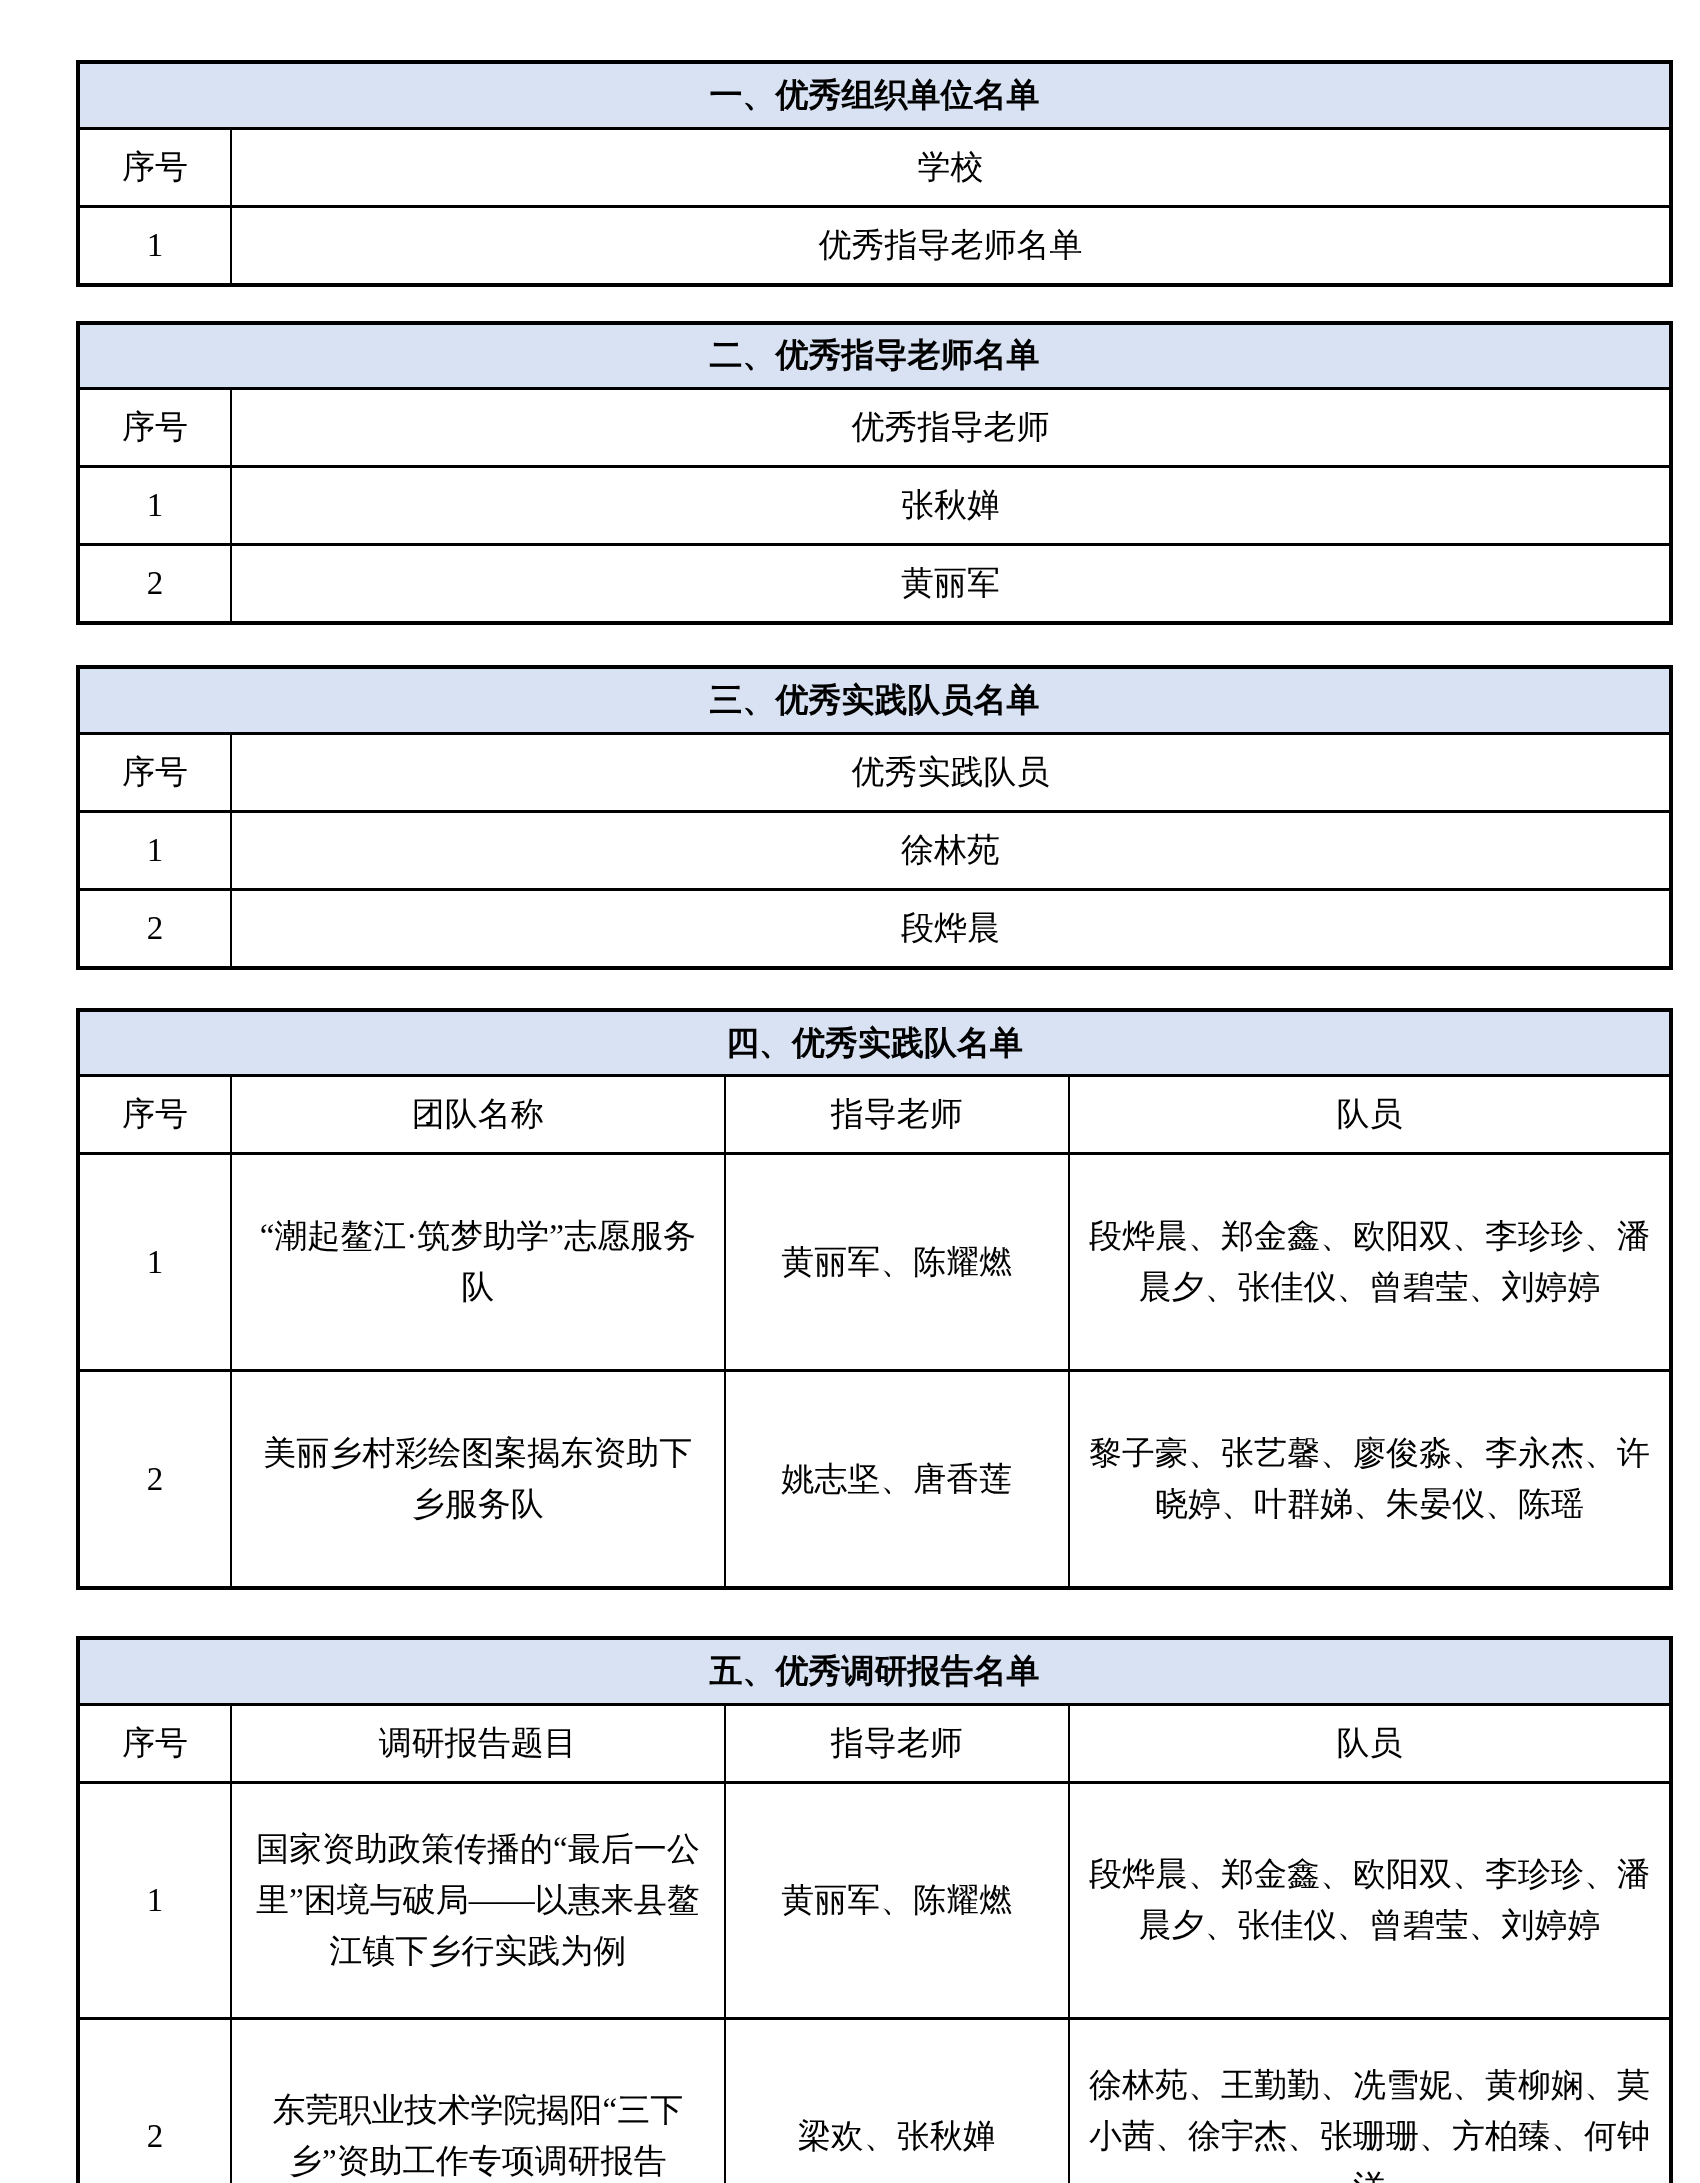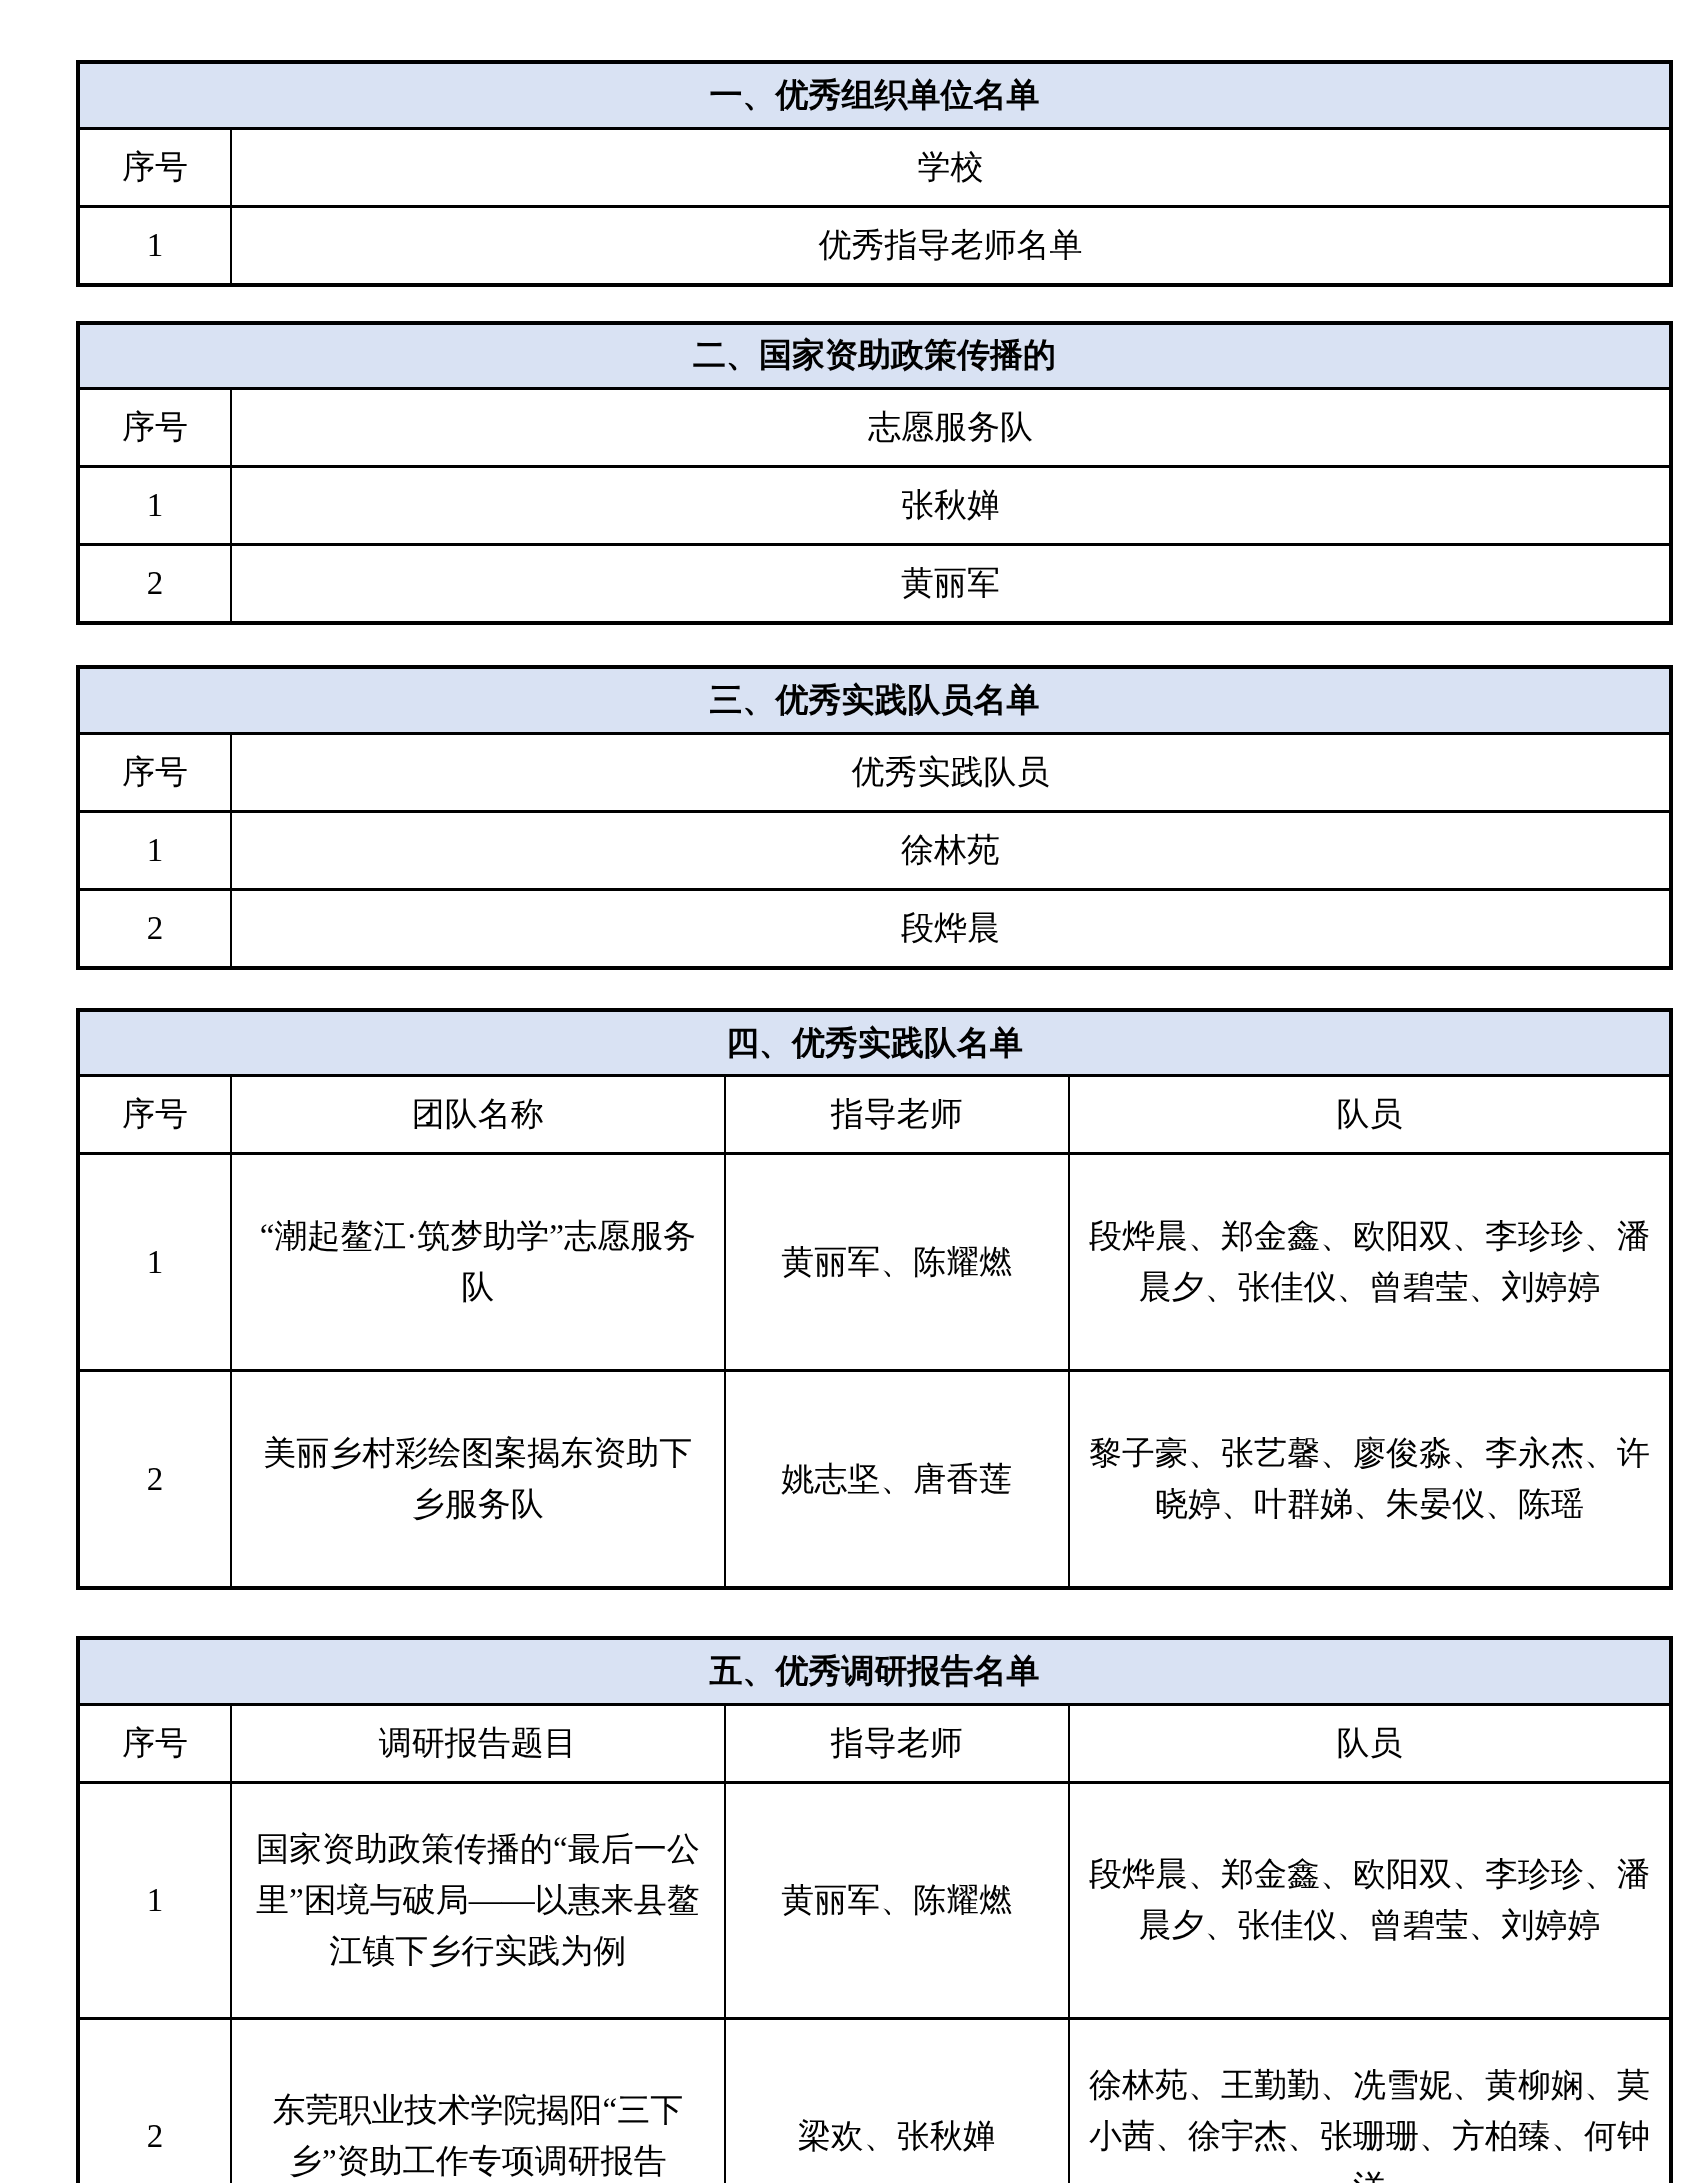--- a/index.html
+++ b/index.html
@@ -82,25 +82,25 @@
     </tbody>
   </table>
 
   <table class="award-table t2">
     <colgroup>
         <col class="c-seq">
         <col>
       </colgroup>
     <tbody>
       <tr class="title-row">
-        <td colspan="2">二、国家资助政策传播的</td>
-      </tr>
-      <tr class="head-row">
-        <td>序号</td>
-        <td>志愿服务队</td>
+        <td colspan="2">二、优秀指导老师名单</td>
+      </tr>
+      <tr class="head-row">
+        <td>序号</td>
+        <td>优秀指导老师</td>
       </tr>
       <tr class="data-row">
         <td>1</td>
         <td>张秋婵</td>
       </tr>
       <tr class="data-row">
         <td>2</td>
         <td>黄丽军</td>
       </tr>
     </tbody>

